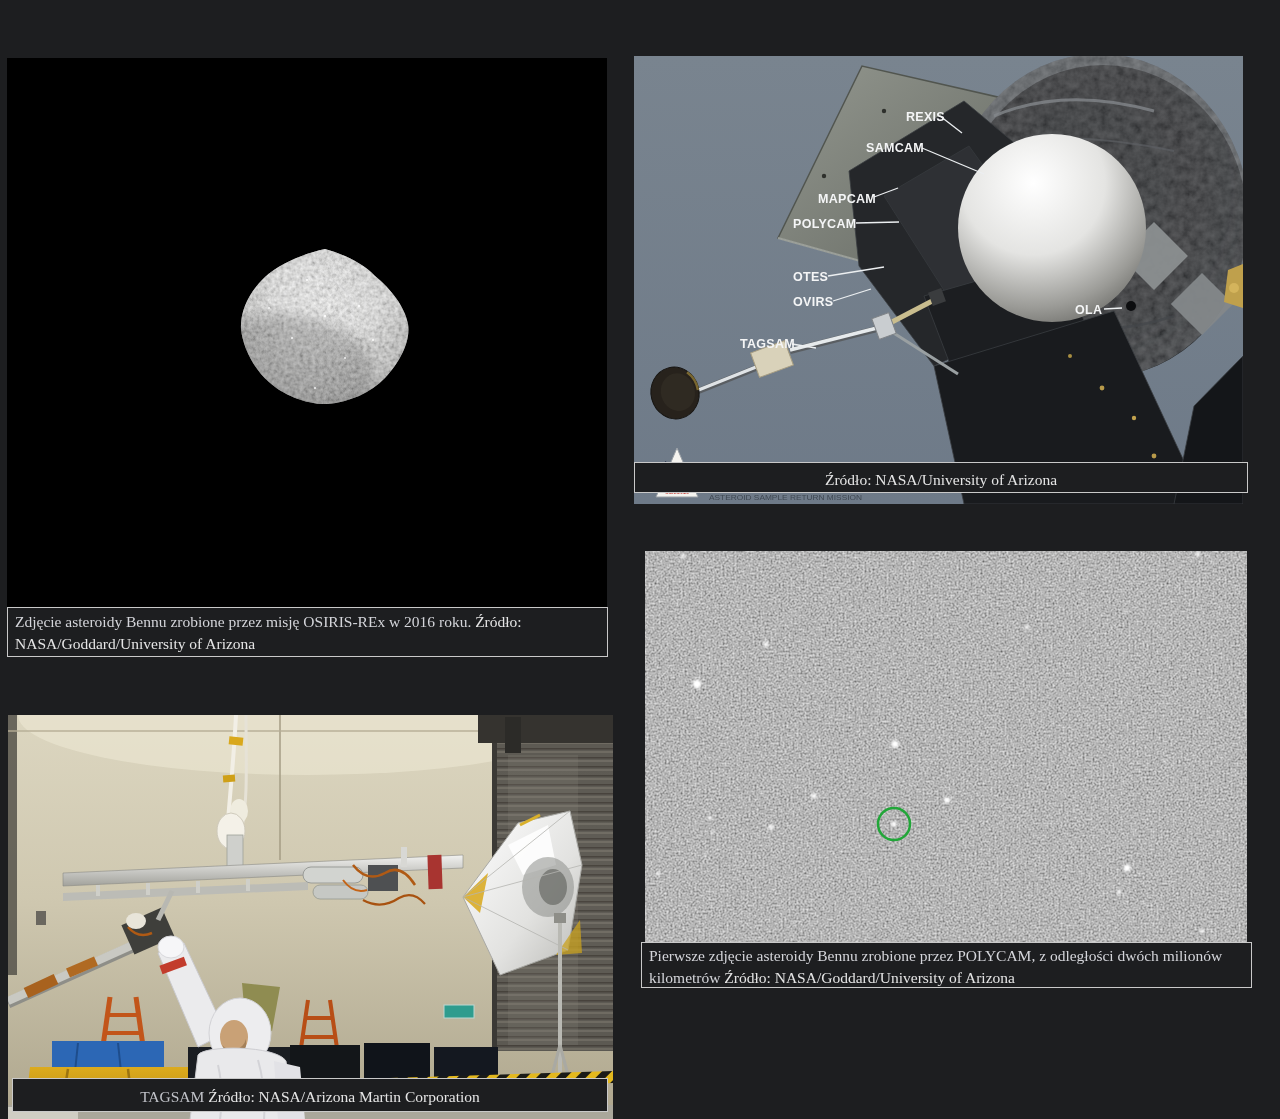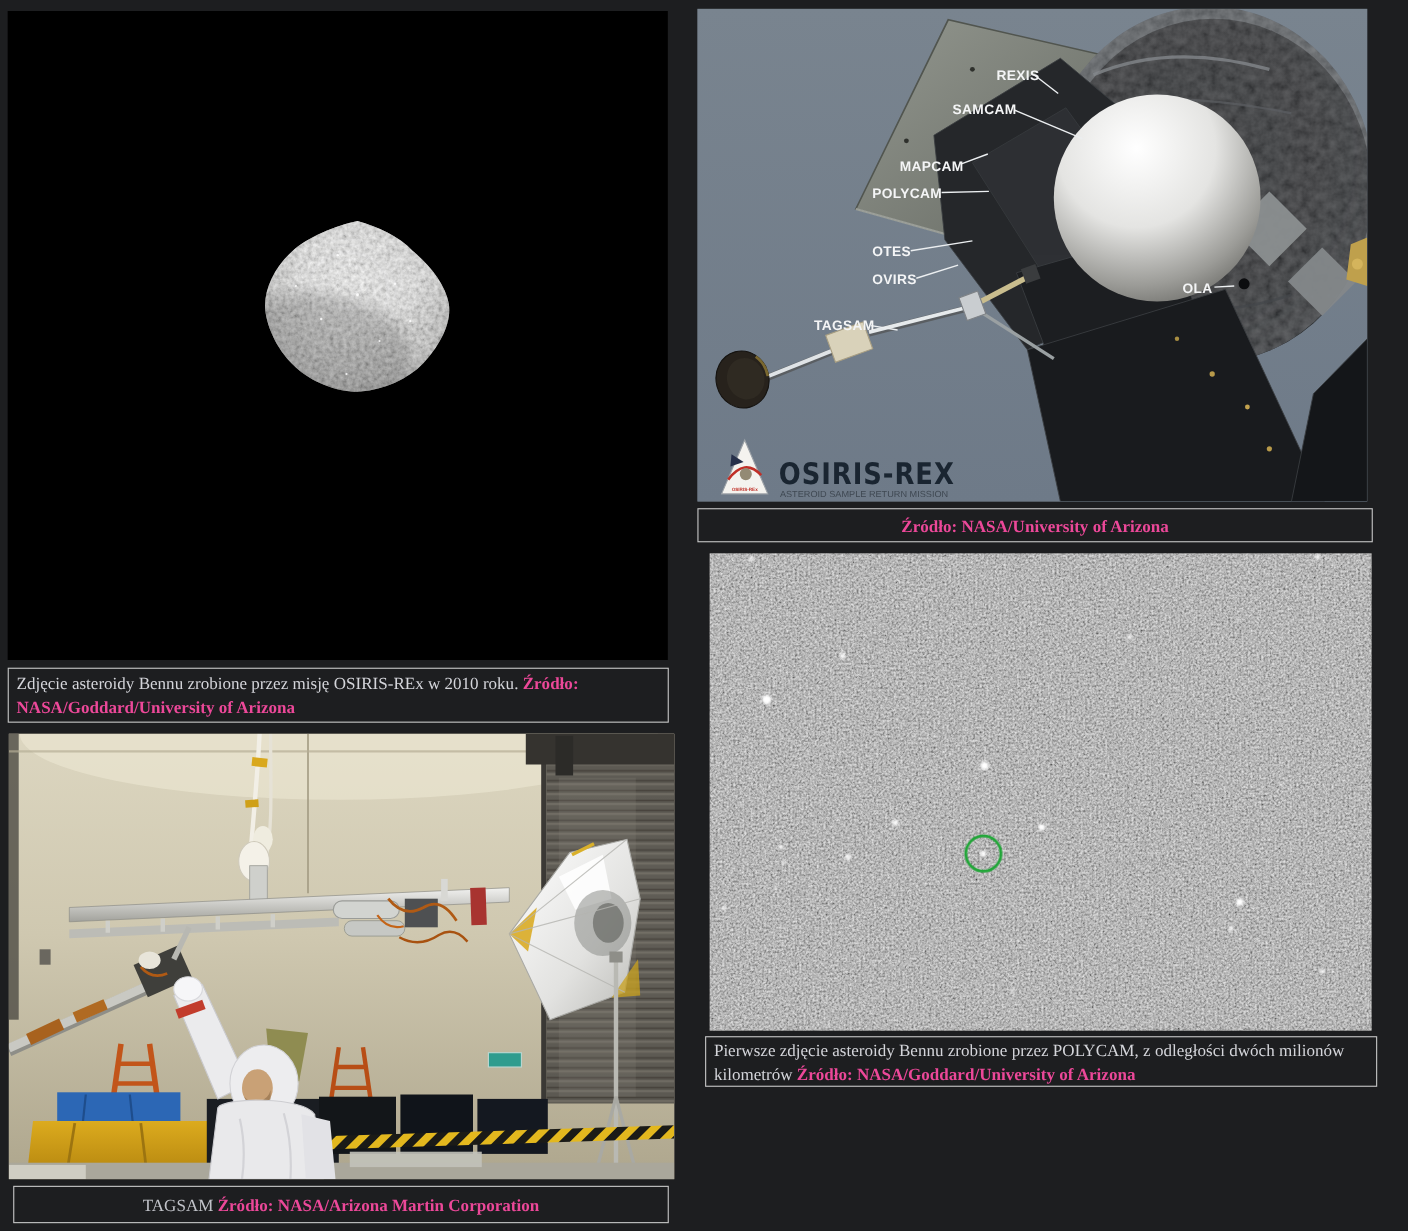--- a/index.html
+++ b/index.html
@@ -1,22 +1,22 @@
 <!DOCTYPE html>
 <html><head>
 <meta charset="utf-8">
 <style>
   html,body{margin:0;padding:0;background:#1d1e20;}
   #page{position:relative;width:1280px;height:1119px;background:#1d1e20;overflow:hidden;
         font-family:"Liberation Serif","DejaVu Serif",serif;}
-  .panel{position:absolute;overflow:hidden;}
+  .panel{position:absolute;overflow:hidden;margin-top:48px;}
   .panel svg{display:block;}
   .caption{position:absolute;border:1px solid #c9c9c9;background:#1d1e20;color:#dfe0e3;
            font-size:15.5px;line-height:22px;box-sizing:border-box;padding:3px 7px;}
-  .caption .cap-bold{font-weight:700;color:#ec4899;}
+  .caption .cap-bold{font-weight:400;color:#e5e5e5;}
   .caption .cap-reg{font-weight:400;color:#d4d5da;}
   .caption.center{text-align:center;}
   #cap-spacecraft{line-height:27px;}
   #cap-cleanroom{line-height:30px;}
   .sc-label{font-family:"Liberation Sans","DejaVu Sans",sans-serif;font-size:12.5px;
             font-weight:600;fill:#f4f5f6;letter-spacing:.3px;}
 </style>
 </head>
 <body>
 
@@ -69,21 +69,21 @@
             <circle cx="318" cy="258" r="1.3"></circle>
             <circle cx="366" cy="282" r="1"></circle>
           <circle cx="262" cy="250" r="0.9"></circle>
             <circle cx="308" cy="330" r="1"></circle>
         </g>
       </g>
     </svg>
   </div>
 
   <div class="caption" id="cap-bennu" style="left:7px;top:607px;width:601px;height:50px;">
-    <span class="cap-reg">Zdjęcie asteroidy Bennu zrobione przez misję OSIRIS-REx w 2010 roku. </span><span class="cap-bold">Źródło: NASA/Goddard/University of Arizona</span>
+    <span class="cap-reg">Zdjęcie asteroidy Bennu zrobione przez misję OSIRIS-REx w 2016 roku. </span><span class="cap-bold">Źródło: NASA/Goddard/University of Arizona</span>
   </div>
 
   <div class="panel" style="left:634px;top:8px;width:609px;height:448px;background:#75818e;">
     <svg width="609" height="448" viewBox="0 0 609 448">
       <defs>
         <linearGradient id="skyGrad" x1="0" y1="0" x2="0" y2="1">
           <stop offset="0%" stop-color="#79848f"></stop>
             <stop offset="100%" stop-color="#6e7a88"></stop>
         </linearGradient>
         <linearGradient id="panelGrad" x1="0" y1="0" x2="1" y2="1">

